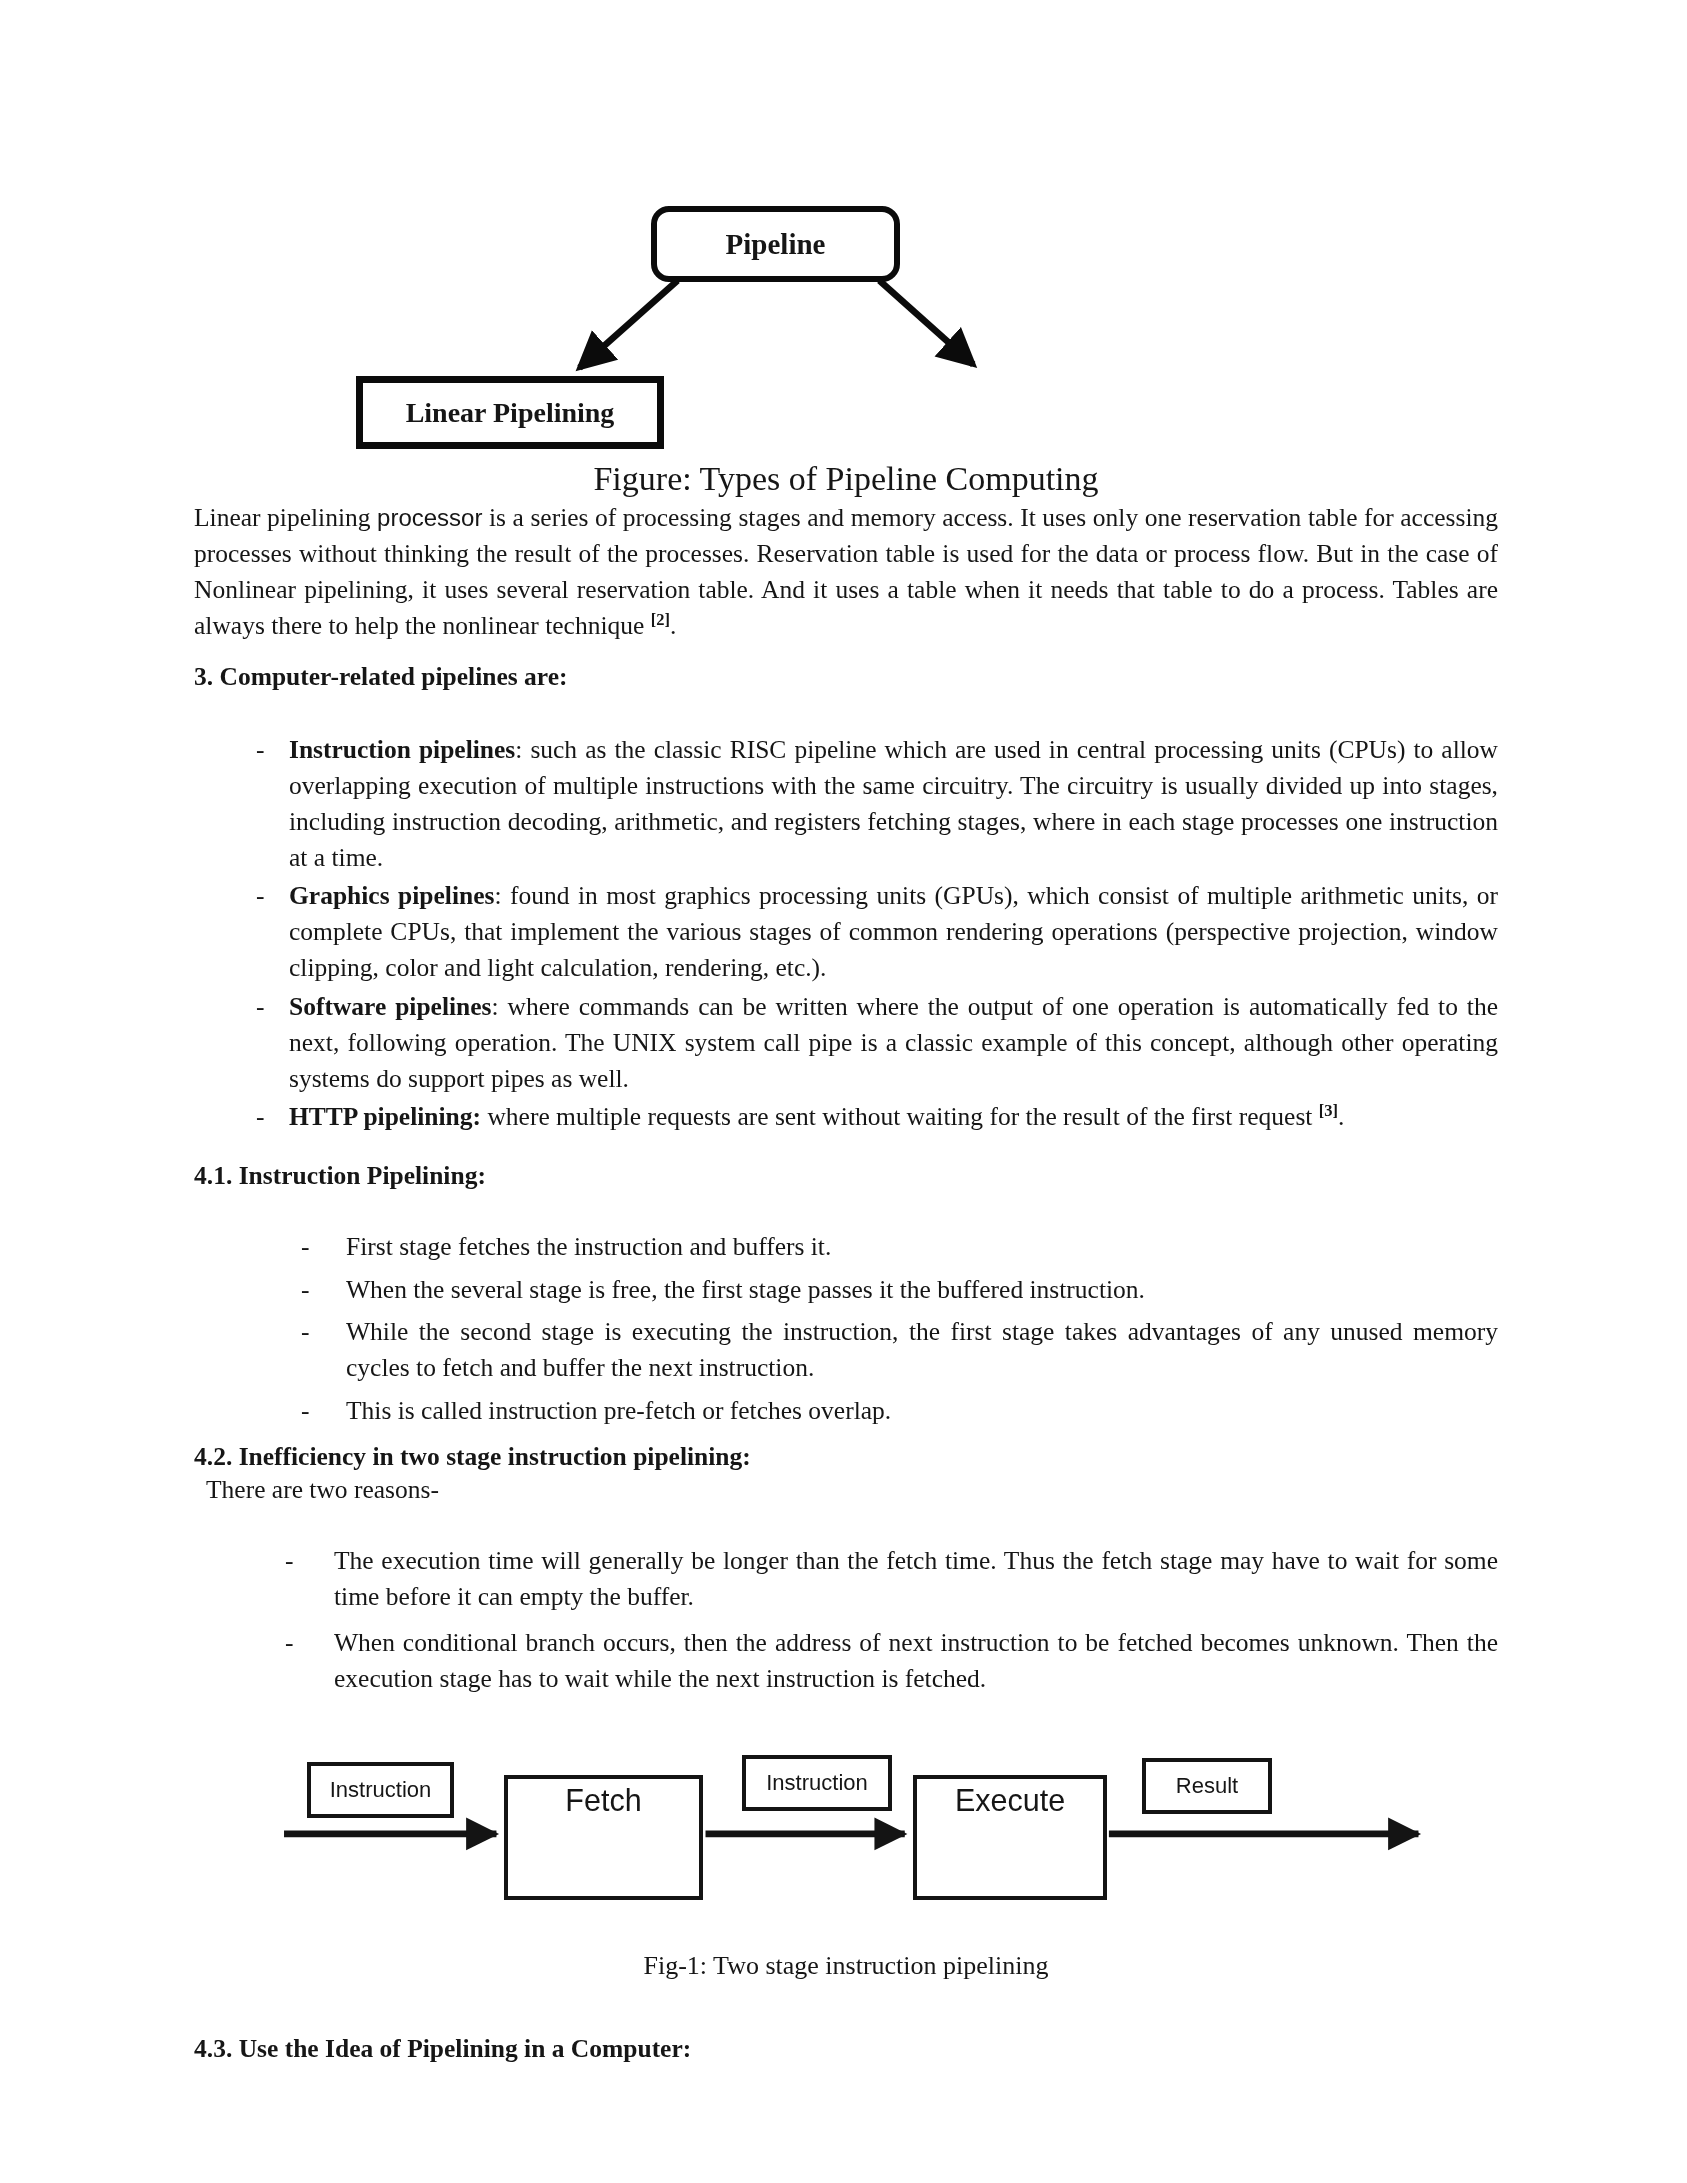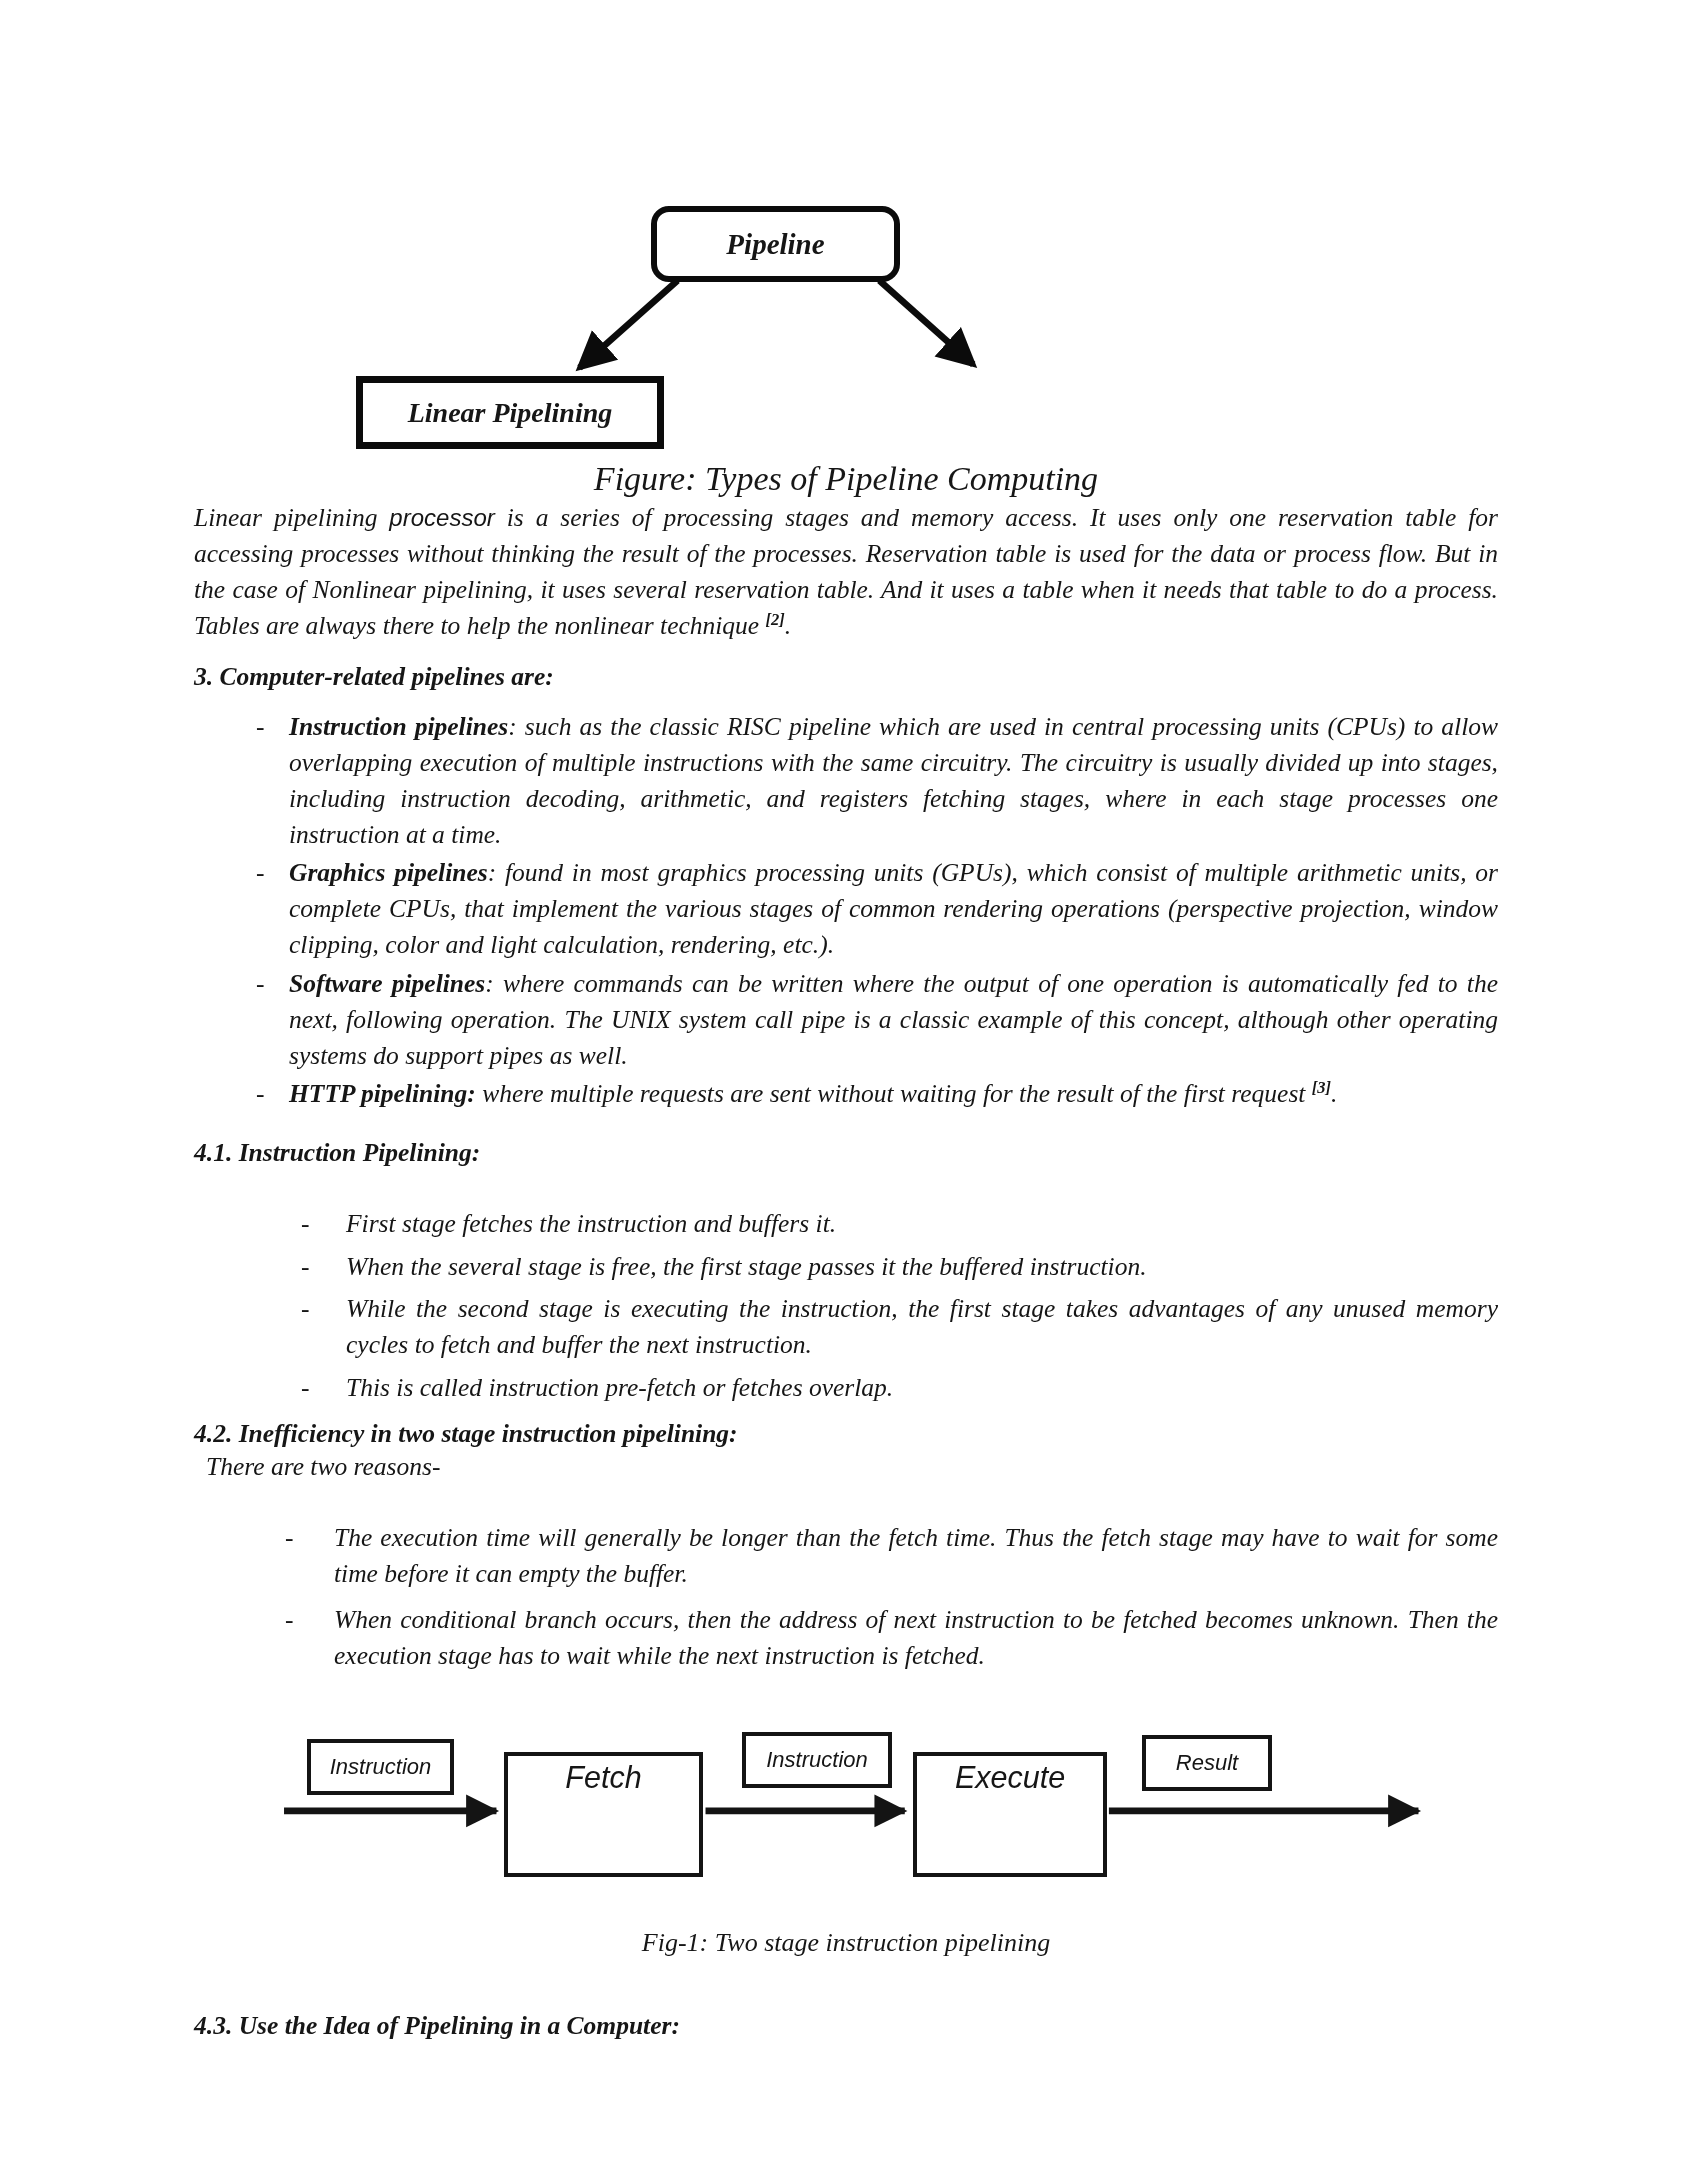--- a/index.html
+++ b/index.html
@@ -5,21 +5,20 @@
   * { margin:0; padding:0; box-sizing:border-box; }
   html,body { background:#ffffff; }
   .page {
     position:relative;
     width:1687px; height:2153px;
     background:#ffffff;
     color:#161616;
     font-family:"Liberation Serif", serif;
     font-size:25.5px;
     overflow:hidden;
-    font-style:italic;
   }
   .content {
     position:absolute; left:194px; top:198px; width:1304px;
   }
 
   
   .fig-top { position:relative; height:254px; }
   .fig-top .arrows { position:absolute; left:0; top:0; width:1304px; height:254px; }
   .nodebox {
     position:absolute; display:flex; align-items:center; justify-content:center;
@@ -30,21 +29,21 @@
   .box-nonlinear { left:711px; top:175px; width:328px; height:68px; border:7.4px solid #0b0b0b; font-size:28px; }
 
   .caption { text-align:center; font-size:34px; margin-top:8.2px; }
 
   
   .para { text-align:justify; line-height:36px; margin-top:1.6px; }
   .sans { font-family:"Liberation Sans", sans-serif; font-size:24px; }
   sup.ref { font-weight:bold; font-size:16.5px; vertical-align:super; line-height:0; }
 
   .h-bold { font-weight:bold; font-size:25.5px; }
-  .h3  { margin-top:18px;  margin-bottom:17px; }
+  .h3  { margin-top:18px;  margin-bottom:40px; }
   .h41 { margin-top:26px;  margin-bottom:38px; }
   .h42 { margin-top:13px;  margin-bottom:0; }
   .h43 { margin-top:53px; }
   .subtext { line-height:36px; margin-bottom:35px;margin-left:12px; }
 
   .blist { }
   .bitem { display:flex; line-height:36px; }
   .bitem .dash { flex:0 0 auto; text-align:left; }
   .bitem .btxt { flex:1 1 auto; text-align:justify; }
   .lvl1 .dash { margin-left:62px;  width:33px; }

